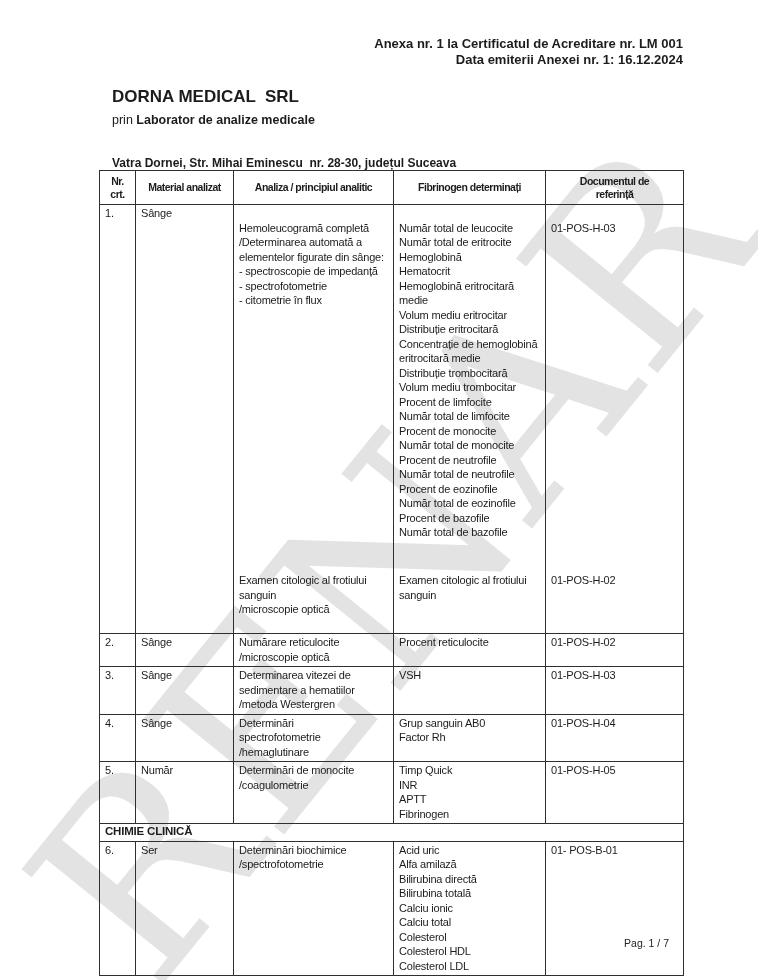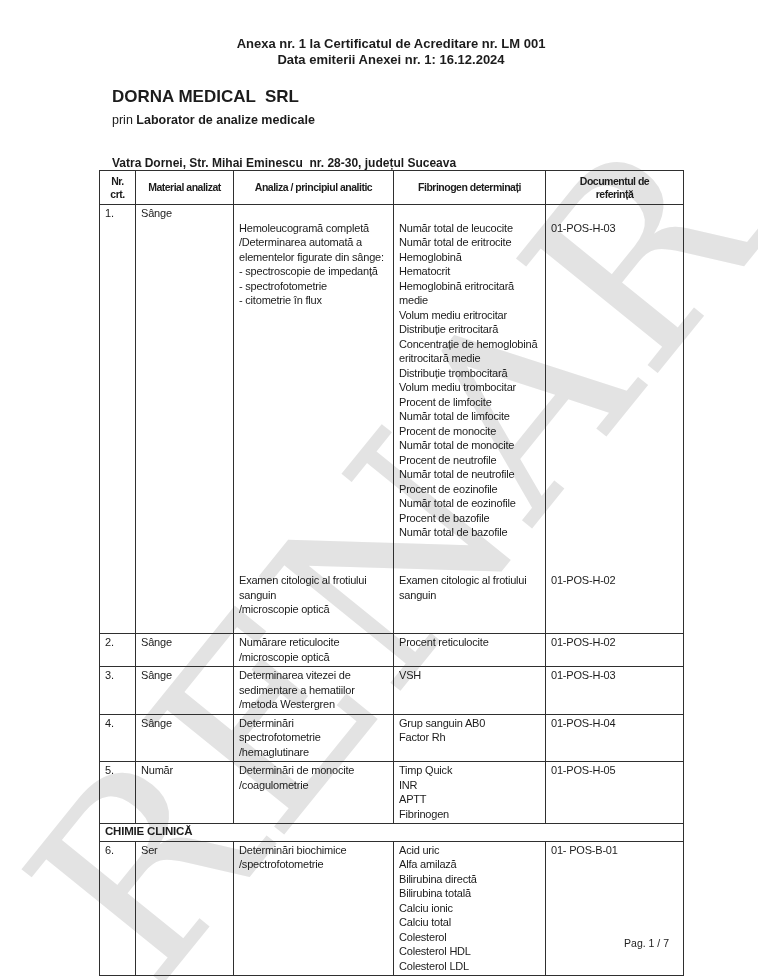--- a/index.html
+++ b/index.html
@@ -23,21 +23,21 @@
     color:#e3e3e3;
     white-space:nowrap;
     z-index:0;
     pointer-events:none;
     user-select:none;
   }
   .content{position:relative;z-index:1;}
   
   .titles{
     position:absolute;left:99px;top:36px;width:584px;
-    text-align:center;font-weight:bold;font-size:13px;line-height:16px;
+    text-align:right;font-weight:bold;font-size:13px;line-height:16px;
     white-space:pre-line;
   }
   .company{
     position:absolute;left:112px;top:87px;
     font-weight:bold;font-size:17px;white-space:pre-wrap;
   }
   .prin-line{position:absolute;left:112px;top:113px;font-size:12.5px;}
   .prin-line .lab{font-weight:bold;}
   .address{
     position:absolute;left:112px;top:138px;

